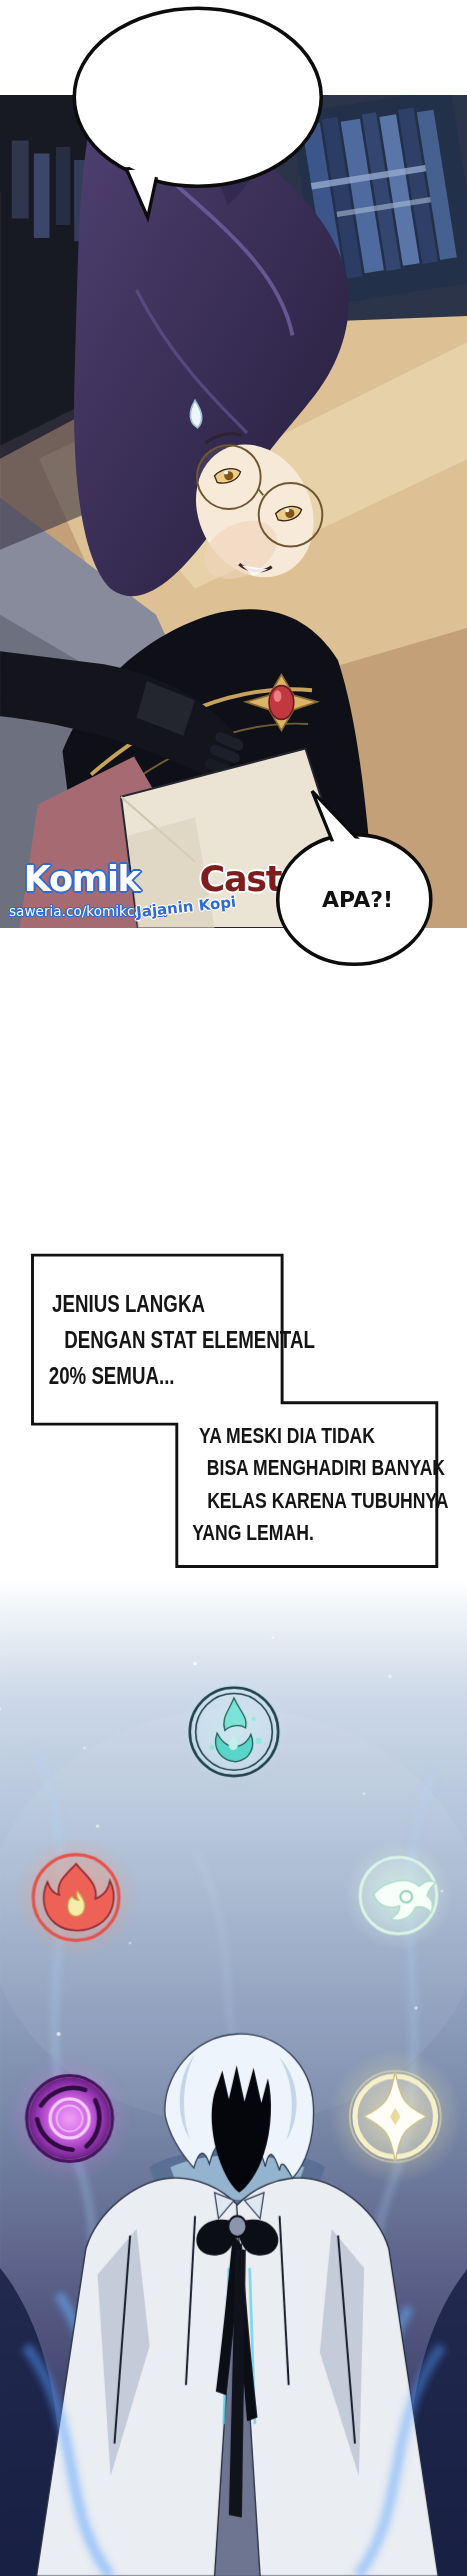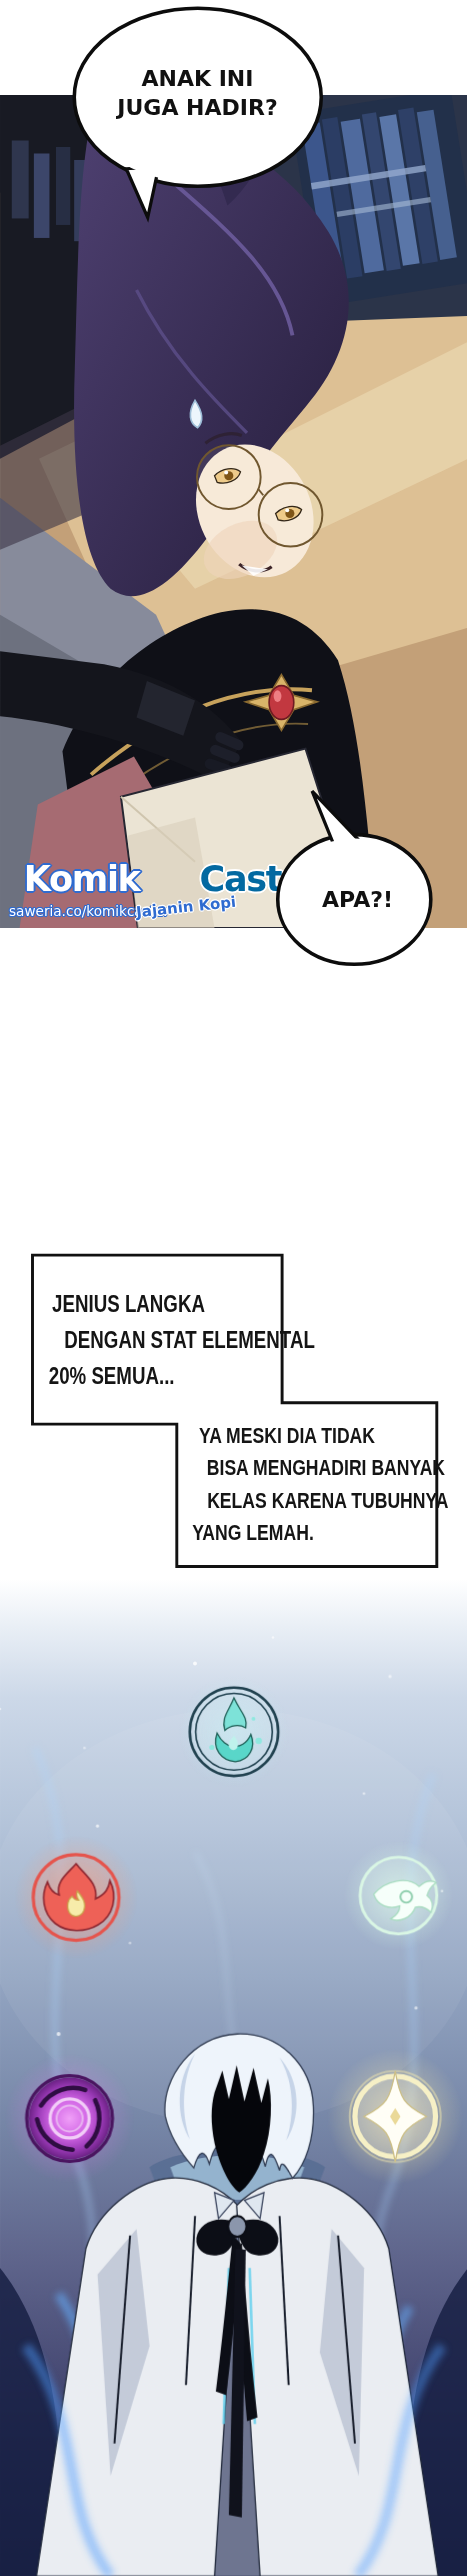--- a/index.html
+++ b/index.html
@@ -11,21 +11,21 @@
   .bubble-text .ln{display:block;}
   .narr{position:absolute;display:flex;flex-direction:column;justify-content:center;
         align-items:flex-start;text-align:center;color:#151515;font-weight:bold;
         font-family:"Liberation Sans",sans-serif;}
   .narr .ln{display:block;transform:scaleX(0.8);transform-origin:center;white-space:nowrap;}
   .wm{position:absolute;left:7.8px;top:862px;width:234px;line-height:1;
       font-family:"DejaVu Sans",sans-serif;font-weight:bold;}
   .wm-brand{font-size:35px;letter-spacing:-1.3px;margin-left:16px;}
   .wm-white{color:#ffffff;text-shadow:-1.9px 0 #2f6bd0,1.9px 0 #2f6bd0,0 -1.9px #2f6bd0,0 1.9px #2f6bd0,
             -1.3px -1.3px #2f6bd0,1.3px 1.3px #2f6bd0,-1.3px 1.3px #2f6bd0,1.3px -1.3px #2f6bd0;}
-  .wm-blue{color:#0369a1;text-shadow:-1.9px 0 #fff,1.9px 0 #fff,0 -1.9px #fff,0 1.9px #fff,
+  .wm-blue{color:#7f1d1d;text-shadow:-1.9px 0 #fff,1.9px 0 #fff,0 -1.9px #fff,0 1.9px #fff,
             -1.3px -1.3px #fff,1.3px 1.3px #fff,-1.3px 1.3px #fff,1.3px -1.3px #fff;padding-left:44px;}
   .wm-sub{position:absolute;left:9px;top:903px;font-size:13.6px;font-weight:normal;
           color:#ffffff;letter-spacing:0px;
           text-shadow:-1.3px 0 #2f6bd0,1.3px 0 #2f6bd0,0 -1.3px #2f6bd0,0 1.3px #2f6bd0,
           -0.6px -0.6px #2f6bd0,0.6px 0.6px #2f6bd0,-0.6px 0.6px #2f6bd0,0.6px -0.6px #2f6bd0;}
   .wm-tag{position:absolute;left:136px;top:898px;font-size:15px;font-weight:bold;
           color:#2f6bd0;transform:rotate(-6deg);
           text-shadow:-1.3px 0 #fff,1.3px 0 #fff,0 -1.3px #fff,0 1.3px #fff,
           -0.6px -0.6px #fff,0.6px 0.6px #fff,-0.6px 0.6px #fff,0.6px -0.6px #fff;}
 </style>
@@ -106,24 +106,20 @@
     <polygon points="212,1282 186,1080 470,1006 548,1252 518,1282" fill="#ebe4d4" stroke="#262732" stroke-width="3"></polygon>
     <path d="M186,1080 L300,1180" stroke="#cfc5ae" stroke-width="3"></path>
     <polygon points="212,1282 196,1140 300,1112 330,1282" fill="#d8cfba" opacity="0.6"></polygon>
   </svg>
 
   <svg class="abs" style="left:58px;top:3.2px" width="286" height="221" viewBox="0 0 440 340">
     <ellipse cx="215" cy="145" rx="190" ry="137" fill="#ffffff" stroke="#0c0c0c" stroke-width="5.5"></ellipse>
     <polygon points="105,255 155,252 138,330" fill="#ffffff" stroke="#0c0c0c" stroke-width="5"></polygon>
     <ellipse cx="215" cy="145" rx="184" ry="131" fill="#ffffff"></ellipse>
   </svg>
-  <div class="bubble-text" style="left:71px;top:64px;width:253px;font-size:22px;line-height:29px">
-    <span class="ln">ANAK INI</span>
-    <span class="ln">JUGA HADIR?</span>
-  </div>
 
   <div class="wm">
     <span class="wm-brand wm-white">Komik</span><span class="wm-brand wm-blue">Cast</span>
   </div>
   <div class="wm-sub">saweria.co/komikcaster</div>
   <div class="wm-tag">Jajanin Kopi</div>
 
   <svg class="abs" style="left:260px;top:773px" width="208" height="214" viewBox="0 0 320 330">
     <ellipse cx="145" cy="195" rx="118" ry="100" fill="#ffffff" stroke="#0c0c0c" stroke-width="5.5"></ellipse>
     <polygon points="118,122 160,112 80,28" fill="#ffffff" stroke="#0c0c0c" stroke-width="5"></polygon>

